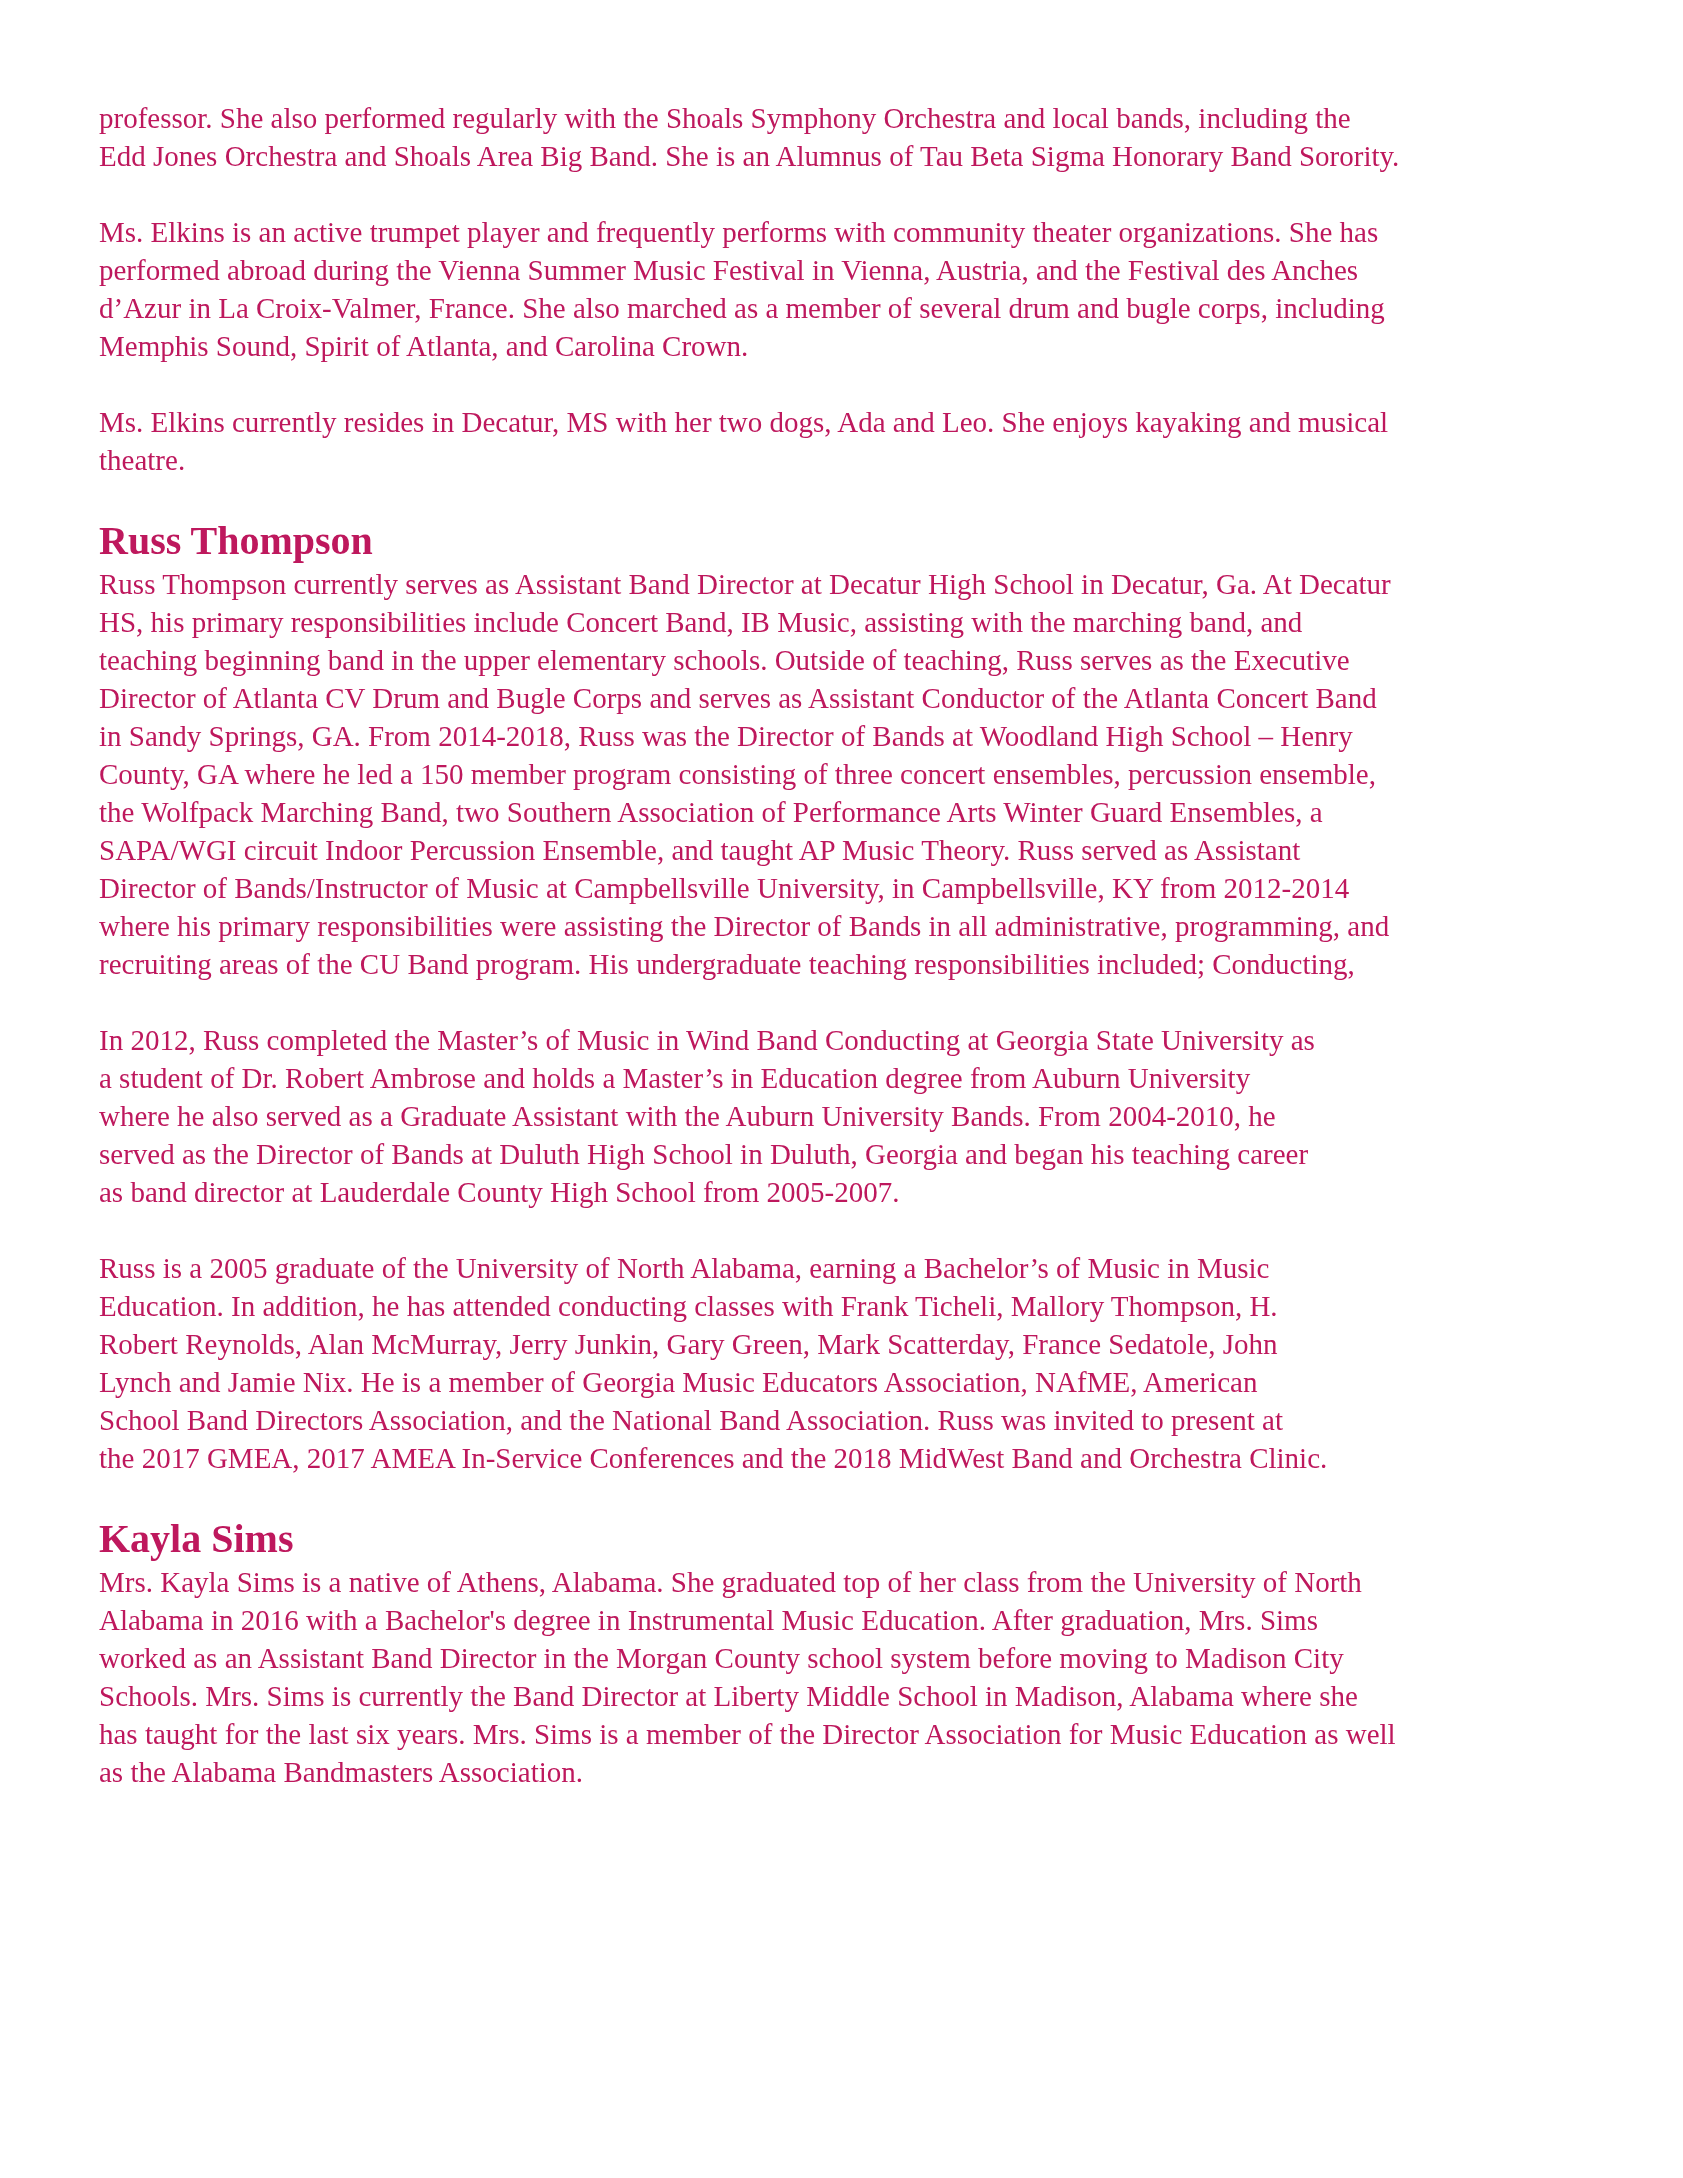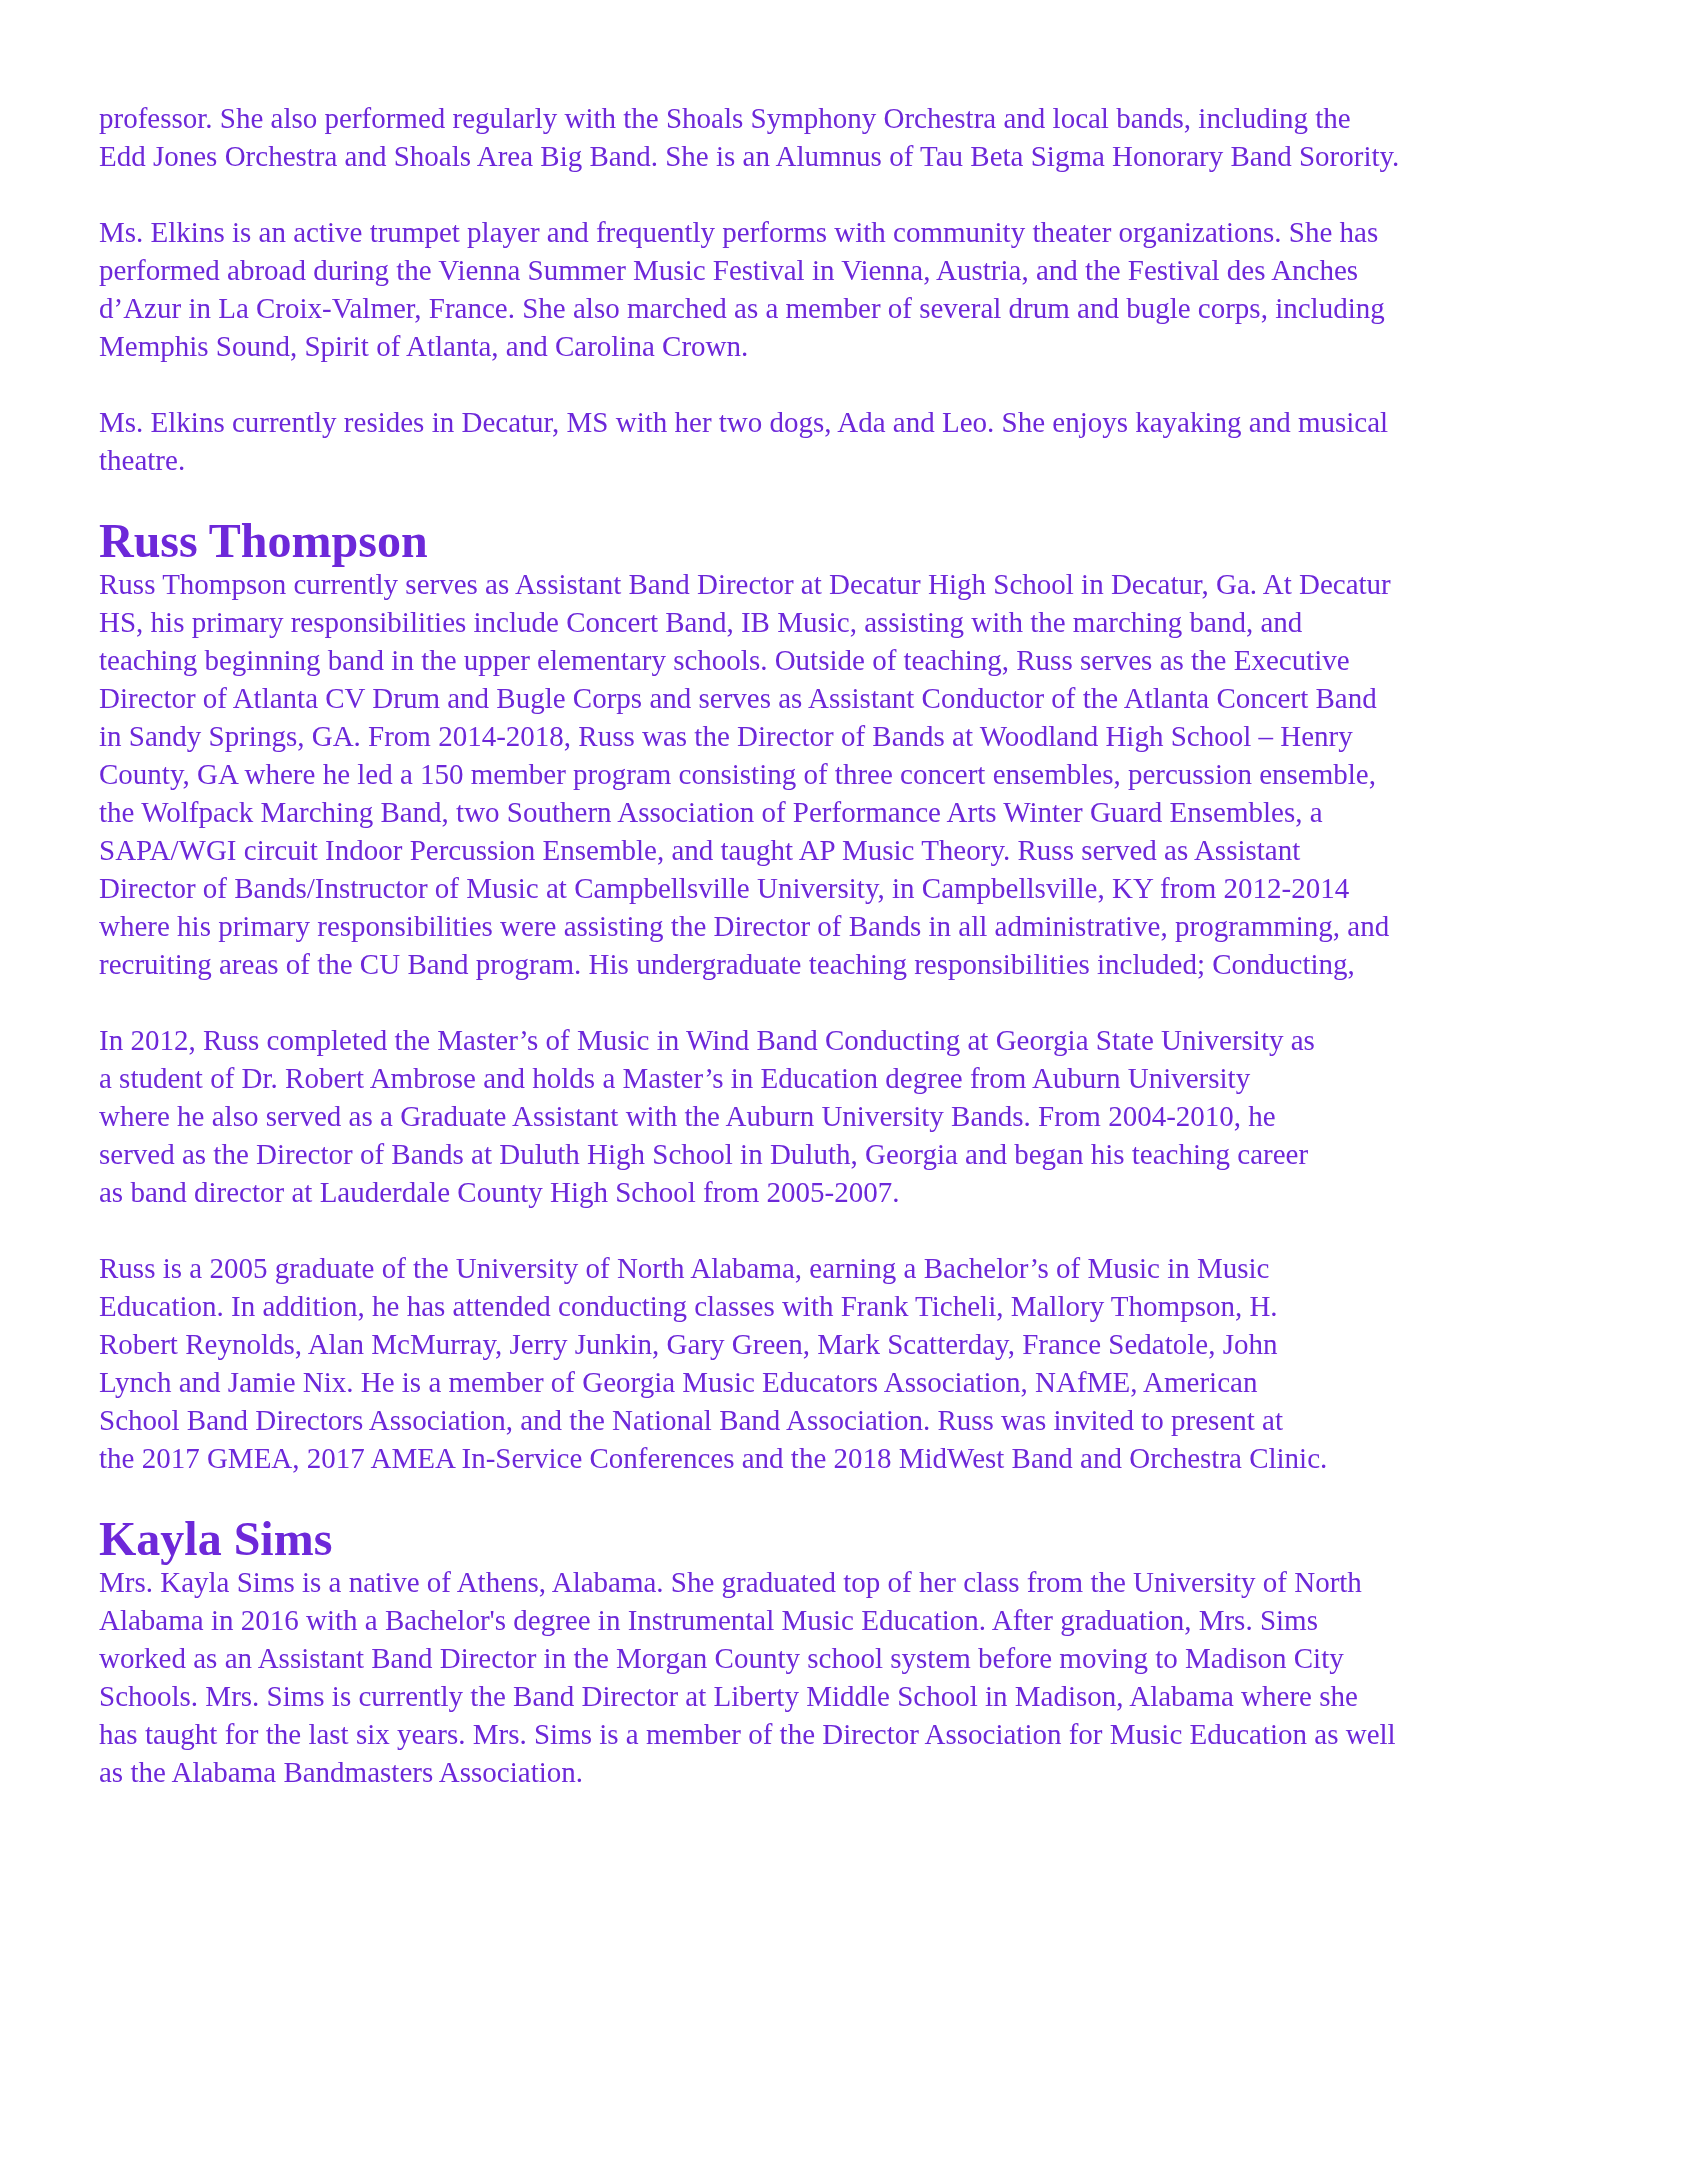--- a/index.html
+++ b/index.html
@@ -1,21 +1,21 @@
 <!DOCTYPE html>
 <html><head>
 <meta charset="utf-8">
 <style>
   html, body { margin:0; padding:0; background:#ffffff; }
   body { width:1683px; height:2178px; position:relative; overflow:hidden; }
-  .page { position:absolute; left:99px; top:99px; width:1525px; color:#6d28d9;
+  .page { position:absolute; left:99px; top:99px; width:1525px; color:#be185d;
           font-family:"Liberation Serif", "DejaVu Serif", serif; font-size:29px; }
   .para { margin:0 0 38px 0; }
   .line { display:block; line-height:38px; white-space:nowrap; }
-  h2 { margin:0; font-size:48px; font-weight:bold; line-height:48px; }
+  h2 { margin:0; font-size:40px; font-weight:bold; line-height:48px; }
   .section { margin-top:12px; }
   .section + .section { margin-top:32px; }
 </style>
 </head>
 <body>
 
 <div class="page">
   <div id="intro">
       <p class="para">
         <span class="line">professor. She also performed regularly with the Shoals Symphony Orchestra and local bands, including the</span>

